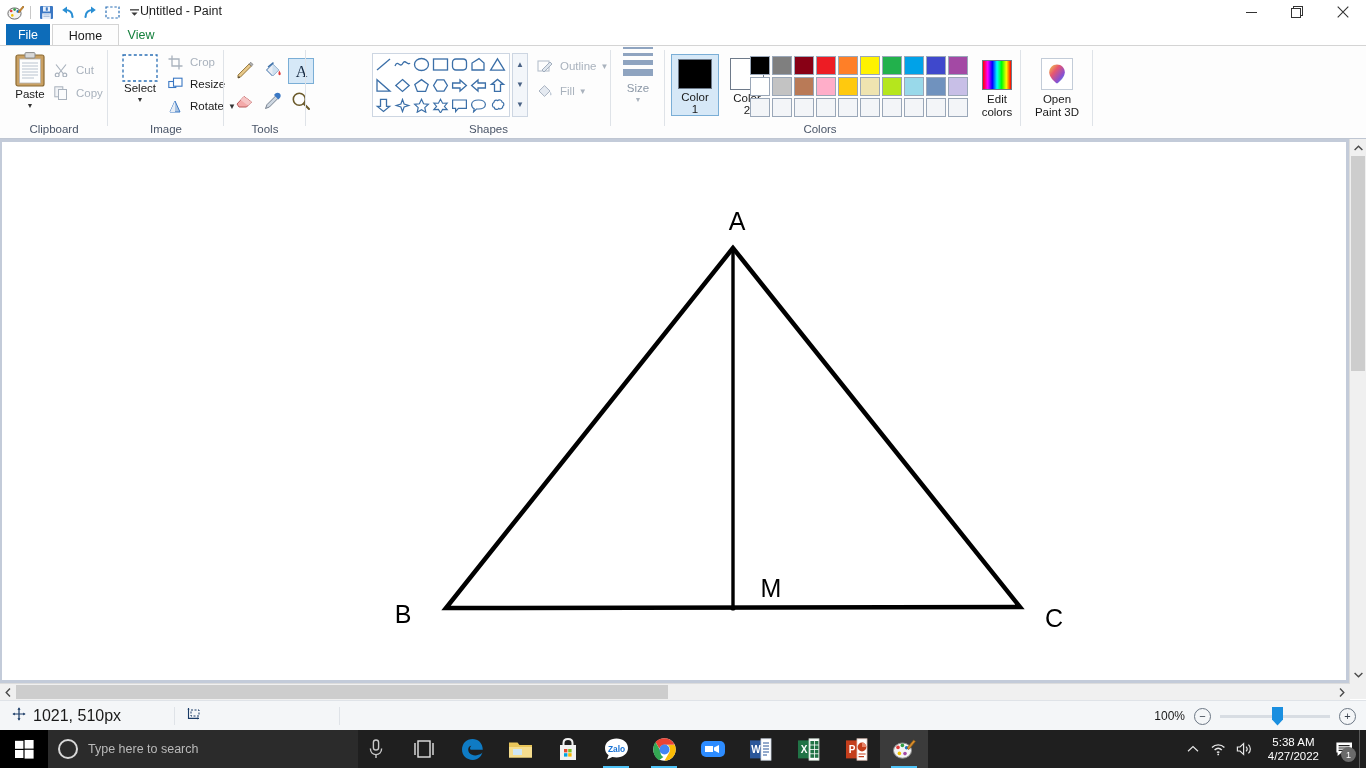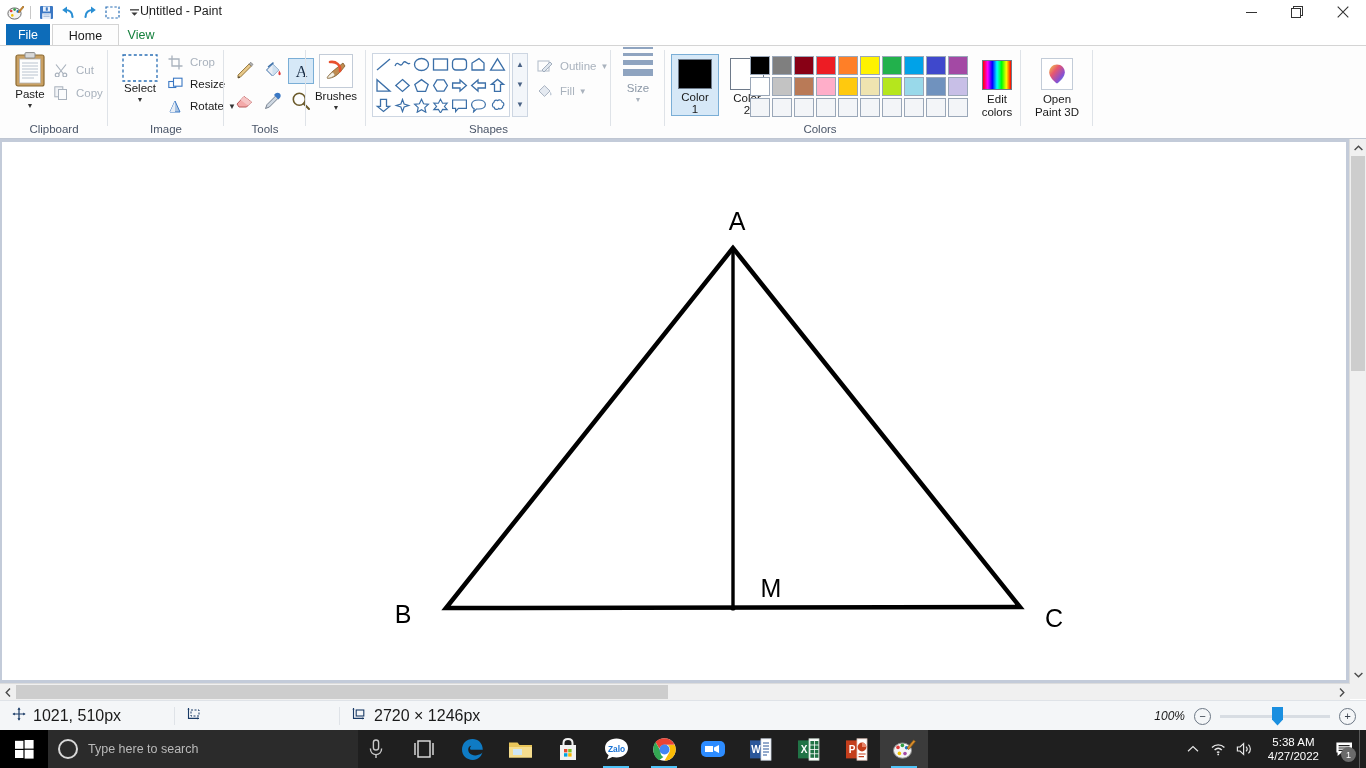--- a/index.html
+++ b/index.html
@@ -71,21 +71,21 @@
   .vs-thumb{position:absolute;left:1px;width:14px;background:#cdcdcd;}
   .hscroll{position:absolute;left:0;top:683px;width:1350px;height:16px;background:#f0f0f0;border-top:1px solid #dcdcdc;}
   .hs-arrow{position:absolute;top:0;width:16px;height:16px;display:flex;align-items:center;justify-content:center;font-size:8px;color:#505050;}
   .hs-thumb{position:absolute;top:1px;height:14px;background:#cdcdcd;}
   .corner-box{position:absolute;right:0;top:683px;width:16px;height:16px;background:#f0f0f0;}
 
   
   .statusbar{position:absolute;left:0;top:700px;width:1366px;height:30px;background:#f4f6f8;border-top:1px solid #dfe3e8;display:flex;align-items:center;}
   .st-cell{display:flex;align-items:center;gap:7px;height:30px;padding:0 12px;font-size:16px;color:#1a1a1a;}
   .st-sep{width:1px;height:18px;background:#dfe3e8;}
-  .zoomwrap{position:absolute;right:10px;top:0;height:30px;display:flex;align-items:center;gap:9px;font-style:italic;}
+  .zoomwrap{position:absolute;right:10px;top:0;height:30px;display:flex;align-items:center;gap:9px;}
   .zcircle{width:15px;height:15px;border-radius:50%;border:1px solid #6b7684;display:flex;align-items:center;justify-content:center;font-size:11px;color:#39424e;line-height:1;}
   .ztrack{width:110px;height:3px;background:#d8dde3;position:relative;}
   .zthumb{position:absolute;left:52px;top:-8px;width:11px;height:19px;background:#1a8fe0;
           clip-path:polygon(0 0,100% 0,100% 68%,50% 100%,0 68%);}
 
   
   .taskbar{position:absolute;left:0;top:730px;width:1366px;height:38px;background:#1f1f1f;}
   .startbtn{position:absolute;left:0;top:0;width:48px;height:38px;background:#000;display:flex;align-items:center;justify-content:center;}
   .searchbox{position:absolute;left:48px;top:0;width:300px;height:38px;background:#2b2b2b;display:flex;align-items:center;gap:10px;padding-left:10px;}
   .search-ring{width:16px;height:16px;border:2px solid #d8d8d8;border-radius:50%;}
@@ -305,34 +305,20 @@
       <div style="position:absolute;left:64px;top:42px;width:26px;height:26px;display:flex;align-items:center;justify-content:center;">
         <svg width="20" height="20" viewBox="0 0 20 20">
           <circle cx="8.3" cy="8.3" r="6" fill="none" stroke="#6b5a2a" stroke-width="1.6"></circle>
           <path d="M12.8 12.8 L18 18" stroke="#6b5a2a" stroke-width="2" stroke-linecap="round"></path>
         </svg>
       </div>
       <div class="grp-label">Tools</div>
       <div class="grp-sep" style="right:0;"></div>
     </div>
 
-    <div class="ribgroup" style="left:306px;width:60px;">
-      <div class="bigbtn" style="left:4px;top:8px;">
-        <div style="width:32px;height:32px;border:1px solid #c3ccd8;background:#fff;display:flex;align-items:center;justify-content:center;">
-          <svg width="26" height="26" viewBox="0 0 26 26">
-            <path d="M4 20 C8 21 14 18 18 13 L22 8 L20 5 L15 9 C10 13 6 16 4 20 Z" fill="#c08b50" stroke="#7d5a2c" stroke-width="0.8"></path>
-            <path d="M4 20 C6 17 8 15 10 14 L12 17 C10 19 7 20.5 4 20 Z" fill="#f5f0e4" stroke="#9a8a68" stroke-width="0.6"></path>
-            <path d="M7 4 C13 3 18 7 17 13" stroke="#e8502e" stroke-width="2.6" fill="none" stroke-linecap="round"></path>
-          </svg>
-        </div>
-        <span class="lbl" style="margin-top:2px;">Brushes</span>
-        <span class="caret">▼</span>
-      </div>
-      <div class="grp-sep" style="right:0;"></div>
-    </div>
 
     <div class="ribgroup" style="left:366px;width:245px;">
 
       <div class="shapesbox" style="left:6px;top:7px;width:136px;height:62px;">
 
         <div class="shapecell" style="left:0px;top:0px;">
           <svg width="17" height="15" viewBox="0 0 17 15">
               <path d="M2 13 L15 2" stroke="#3b6fa8" stroke-width="1.3"></path>
             </svg>
           </div>
@@ -688,31 +674,20 @@
         <svg width="15" height="14" viewBox="0 0 15 14">
           <path d="M1.5 1 V11.4 H12" stroke="#1a3b66" stroke-width="1.1" fill="none"></path>
           <path d="M1.5 1 L0.4 2.6 H2.6 Z" fill="#1a3b66"></path>
           <path d="M12 11.4 L10.4 10.3 V12.5 Z" fill="#1a3b66"></path>
           <rect x="4" y="3" width="8" height="6" fill="none" stroke="#1a3b66" stroke-width="1" stroke-dasharray="2 1.5"></rect>
         </svg>
       </span>
       <span></span>
     </div>
     <div class="st-sep"></div>
-    <div class="st-cell" style="width:190px;">
-      <span>
-        <svg width="15" height="14" viewBox="0 0 15 14">
-          <path d="M1.5 1 V11.4 H12" stroke="#1a3b66" stroke-width="1.1" fill="none"></path>
-          <path d="M1.5 1 L0.4 2.6 H2.6 Z" fill="#1a3b66"></path>
-          <path d="M12 11.4 L10.4 10.3 V12.5 Z" fill="#1a3b66"></path>
-          <rect x="4.2" y="3" width="7.6" height="6" fill="none" stroke="#1a3b66" stroke-width="1.1"></rect>
-        </svg>
-      </span>
-      <span>2720 × 1246px</span>
-    </div>
     <div class="zoomwrap">
       <span style="font-size:12px;">100%</span>
       <span class="zcircle">−</span>
       <span class="ztrack">
         <span class="zthumb"></span>
       </span>
       <span class="zcircle">+</span>
     </div>
   </div>
 

